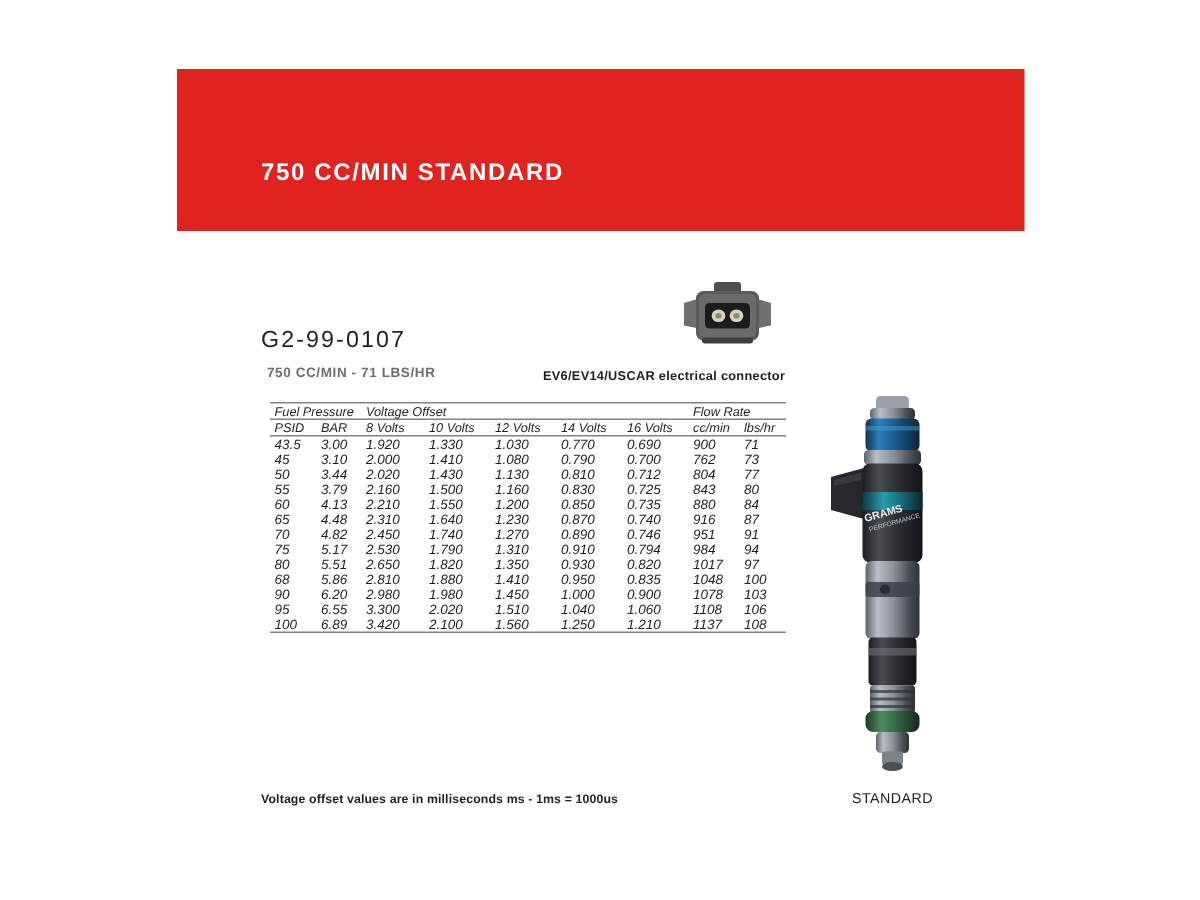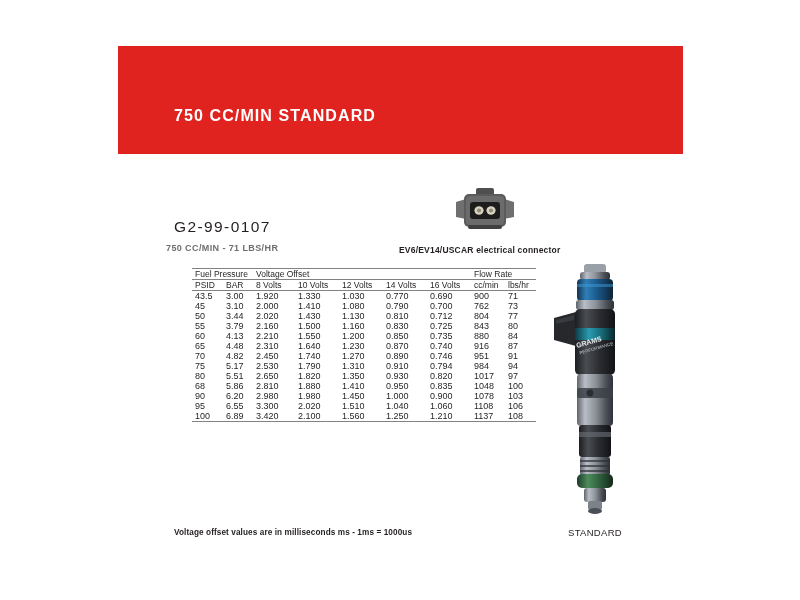--- a/index.html
+++ b/index.html
@@ -46,21 +46,21 @@
     position: absolute;
     left: 174px;
     top: 218px;
     font-size: 15.5px;
     font-weight: normal;
     letter-spacing: 1.4px;
     color: #231f20;
   }
   .part-sub {
     position: absolute;
-    left: 166px;
+    left: 178px;
     top: 243px;
     font-size: 9px;
     font-weight: bold;
     letter-spacing: 0.4px;
     color: #6d6e71;
   }
 
   
   .connector-wrap {
     position: absolute;
@@ -70,29 +70,29 @@
     height: 48px;
   }
   .conn-caption {
     position: absolute;
     left: 362px;
     top: 245px;
     font-size: 8.5px;
     font-weight: bold;
     letter-spacing: 0.2px;
     color: #231f20;
-    margin-left: 37px;
   }
 
   
   .table-wrap {
     position: absolute;
-    left: 192px;
+    left: 180px;
     top: 268px;
     width: 344px;
+    font-style: italic;
   }
   table.flow {
     border-collapse: collapse;
     width: 344px;
     font-size: 9px;
     color: #231f20;
   }
   table.flow th, table.flow td {
     padding: 0;
     font-weight: normal;

